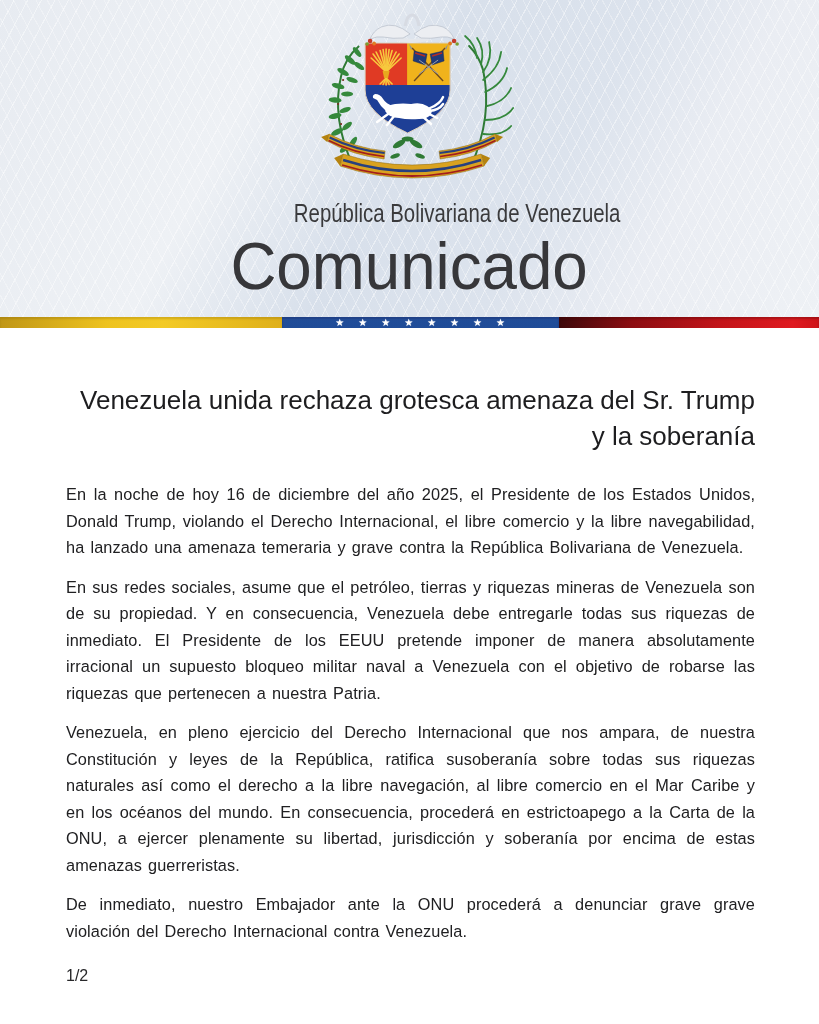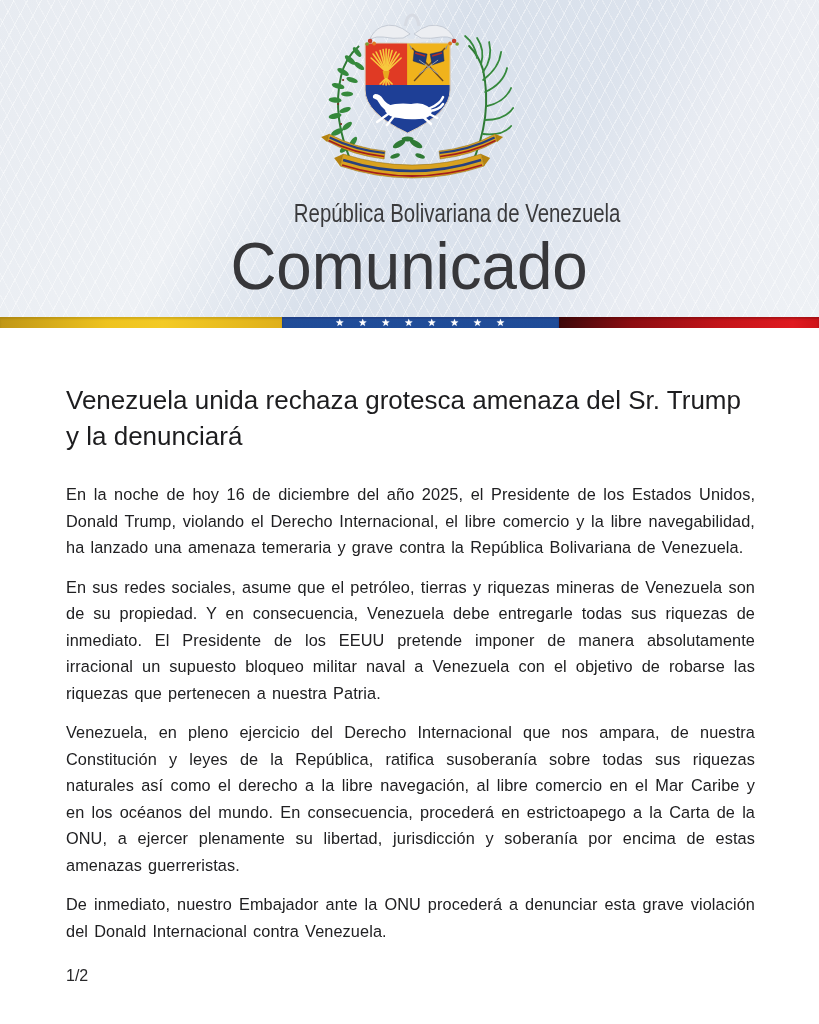--- a/index.html
+++ b/index.html
@@ -43,21 +43,21 @@
   .stars{
     position:absolute;inset:0;display:flex;align-items:center;justify-content:center;
     color:#ffffff;font-size:10px;line-height:1;letter-spacing:14px;margin-right:-14px;
     text-shadow:0 0 1px rgba(255,255,255,.6);
   }
   
   .content{padding:54px 64px 0 66px;background:#ffffff;}
   .doc-title{
     margin:0 0 27px 0;
     font-size:26px;font-weight:400;line-height:36px;
-    color:#1d1d1f;text-align:left;
+    color:#1d1d1f;text-align:right;
   }
   .doc-title span{display:block;}
   .para{
     margin:0 0 13px 0;
     font-size:16.3px;line-height:26.5px;color:#202022;
     text-align:justify;word-spacing:1.5px;letter-spacing:.1px;
   }
   .pagenum{margin-top:23px;font-size:16px;color:#28282a;}
 </style>
 </head>
@@ -212,23 +212,23 @@
     <div class="seg seg-yellow"></div>
     <div class="seg seg-blue">
       <span class="stars">★★★★★★★★</span>
     </div>
     <div class="seg seg-red"></div>
   </div>
 
   <main class="content">
     <h1 class="doc-title">
       <span>Venezuela unida rechaza grotesca amenaza del Sr. Trump</span>
-      <span>y la denunciará</span>
+      <span>y la soberanía</span>
     </h1>
 
     <p class="para">En la noche de hoy 16 de diciembre del año 2025, el Presidente de los Estados Unidos, Donald Trump, violando el Derecho Internacional, el libre comercio y la libre navegabilidad, ha lanzado una amenaza temeraria y grave contra la República Bolivariana de Venezuela.</p>
     <p class="para">En sus redes sociales, asume que el petróleo, tierras y riquezas mineras de Venezuela son de su propiedad. Y en consecuencia, Venezuela debe entregarle todas sus riquezas de inmediato. El Presidente de los EEUU pretende imponer de manera absolutamente irracional un supuesto bloqueo militar naval a Venezuela con el objetivo de robarse las riquezas que pertenecen a nuestra Patria.</p>
     <p class="para">Venezuela, en pleno ejercicio del Derecho Internacional que nos ampara, de nuestra Constitución y leyes de la República, ratifica susoberanía sobre todas sus riquezas naturales así como el derecho a la libre navegación, al libre comercio en el Mar Caribe y en los océanos del mundo. En consecuencia, procederá en estrictoapego a la Carta de la ONU, a ejercer plenamente su libertad, jurisdicción y soberanía por encima de estas amenazas guerreristas.</p>
-    <p class="para">De inmediato, nuestro Embajador ante la ONU procederá a denunciar esta grave violación del Donald Internacional contra Venezuela.</p>
+    <p class="para">De inmediato, nuestro Embajador ante la ONU procederá a denunciar grave grave violación del Derecho Internacional contra Venezuela.</p>
 
     <div class="pagenum">1/2</div>
   </main>
 </div>
 
 </body></html>

